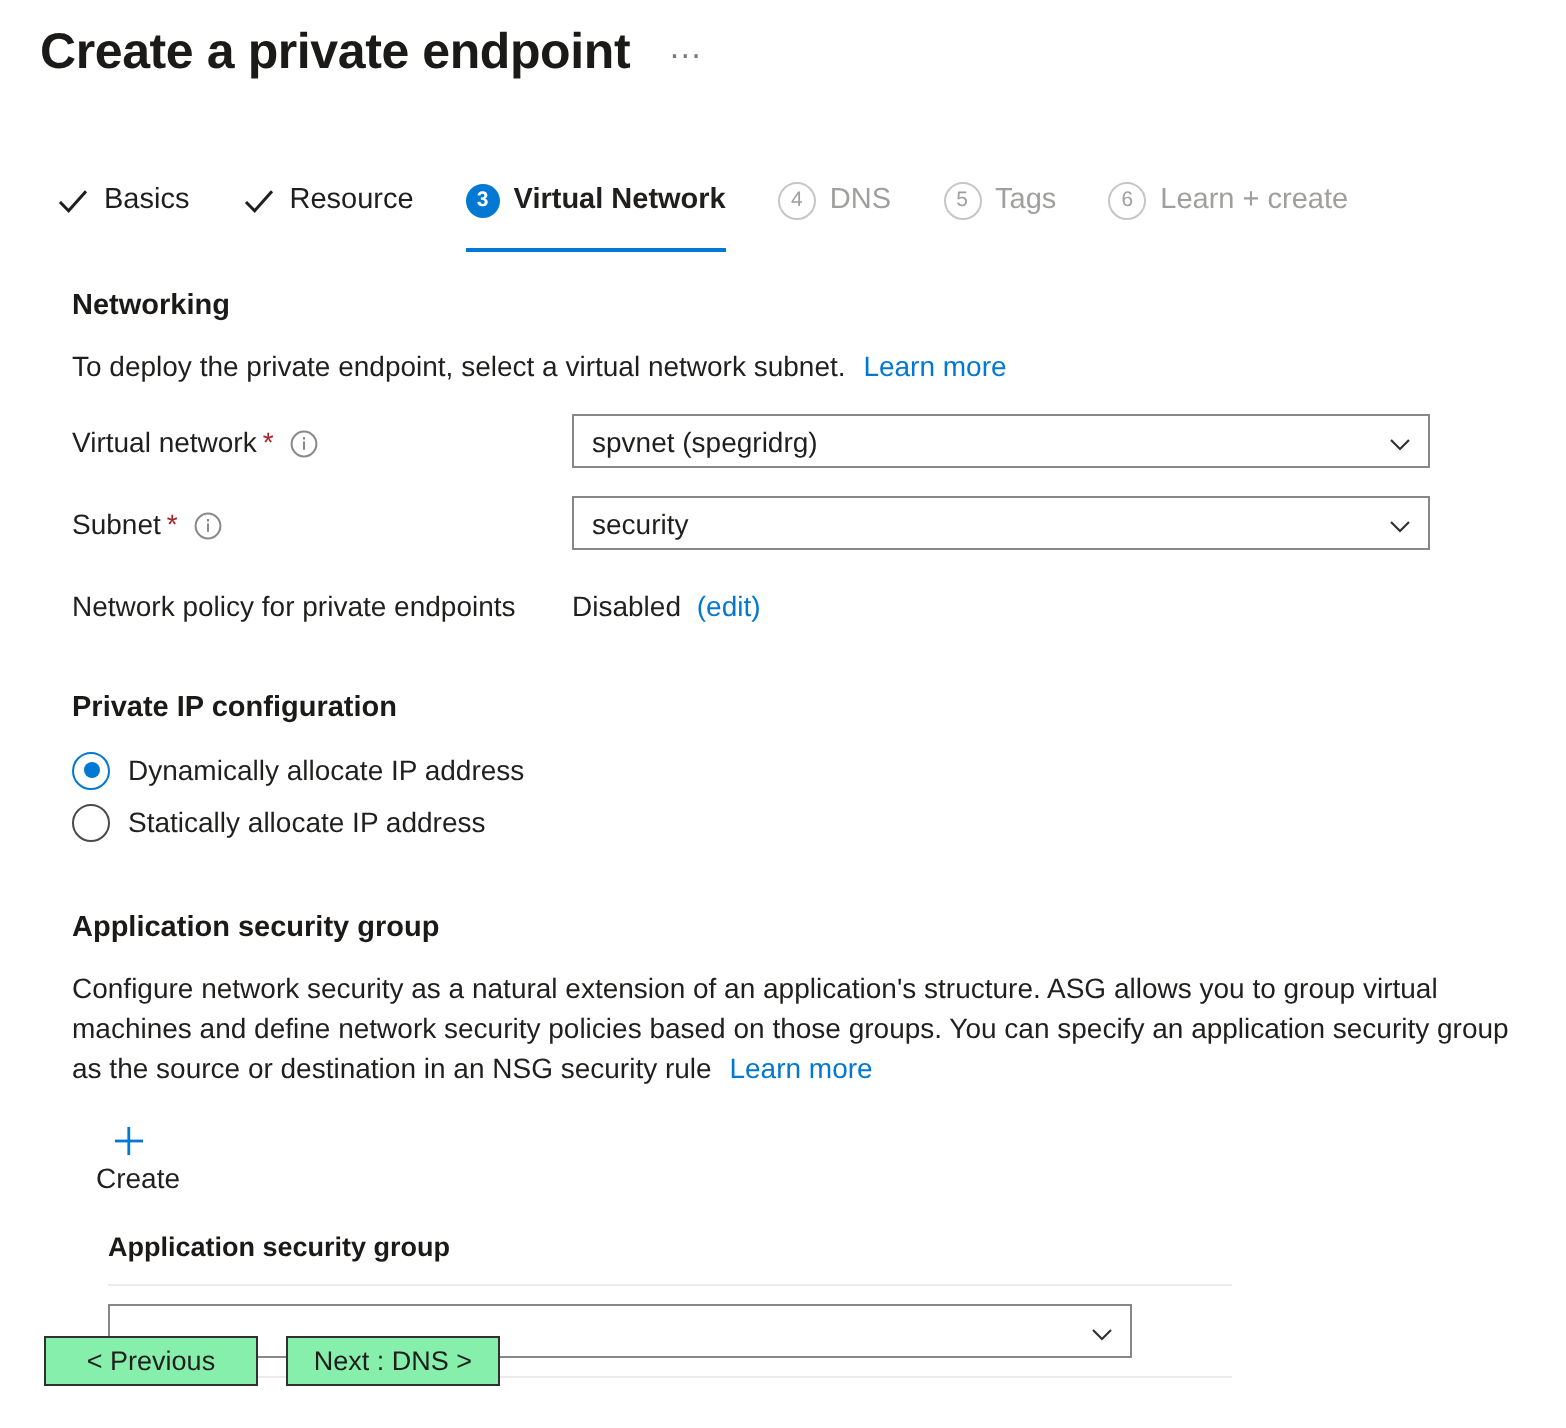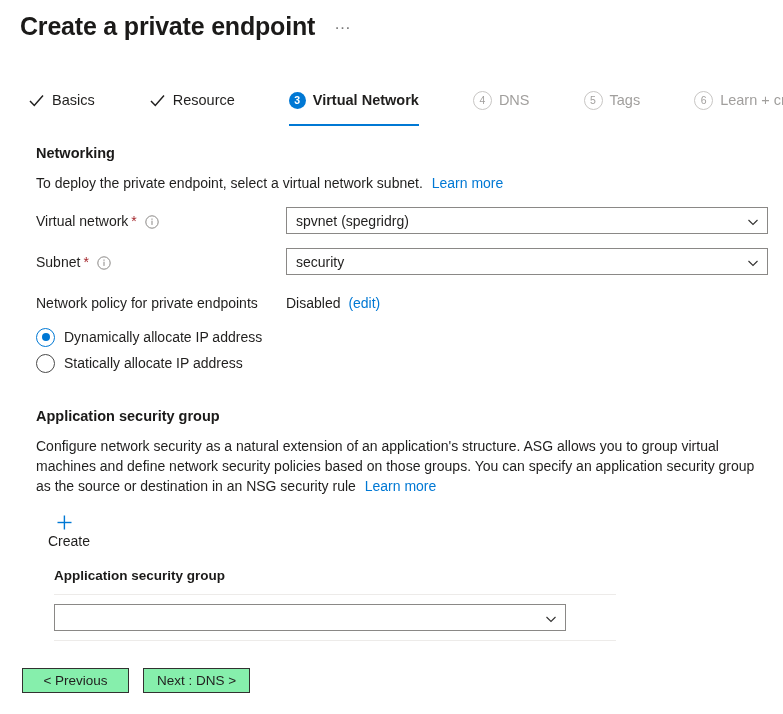--- a/index.html
+++ b/index.html
@@ -41,21 +41,20 @@
     cursor: pointer;
     user-select: none;
   }
 
   
   .tabs {
     display: flex;
     padding-left: 28px;
     margin-top: 40px;
     height: 34px;
-    gap: 28px;
   }
   .tab {
     display: flex;
     align-items: center;
     height: 32px;
     margin-right: 26px;
     cursor: pointer;
     position: relative;
     padding-bottom: 2px;
   }
@@ -154,21 +153,21 @@
     font-size: 14px;
   }
   .info-icon {
     width: 14px;
     height: 14px;
     margin-left: 8px;
     display: inline-block;
     flex: none;
   }
   .dropdown {
-    width: 482px;
+    width: 429px;
     height: 27px;
     border: 1px solid #8a8886;
     background: #ffffff;
     display: flex;
     align-items: center;
     padding: 0 8px 0 9px;
     box-sizing: border-box;
     font-size: 14px;
     color: #201f1e;
     cursor: pointer;
@@ -405,20 +404,21 @@
   <div class="form-row">
     <div class="form-label">
       <span>Network policy for private endpoints</span>
     </div>
     <div class="static-value">
       <span>Disabled</span>
       <a class="link" style="margin-left:4px;">(edit)</a>
     </div>
   </div>
 
+  <div class="section-heading" style="margin-top:28px;">Private IP configuration</div>
 
   <div class="radio-group">
     <div class="radio-row">
       <span class="radio checked"></span>
       <span class="radio-label">Dynamically allocate IP address</span>
     </div>
     <div class="radio-row">
       <span class="radio"></span>
       <span class="radio-label">Statically allocate IP address</span>
     </div>

